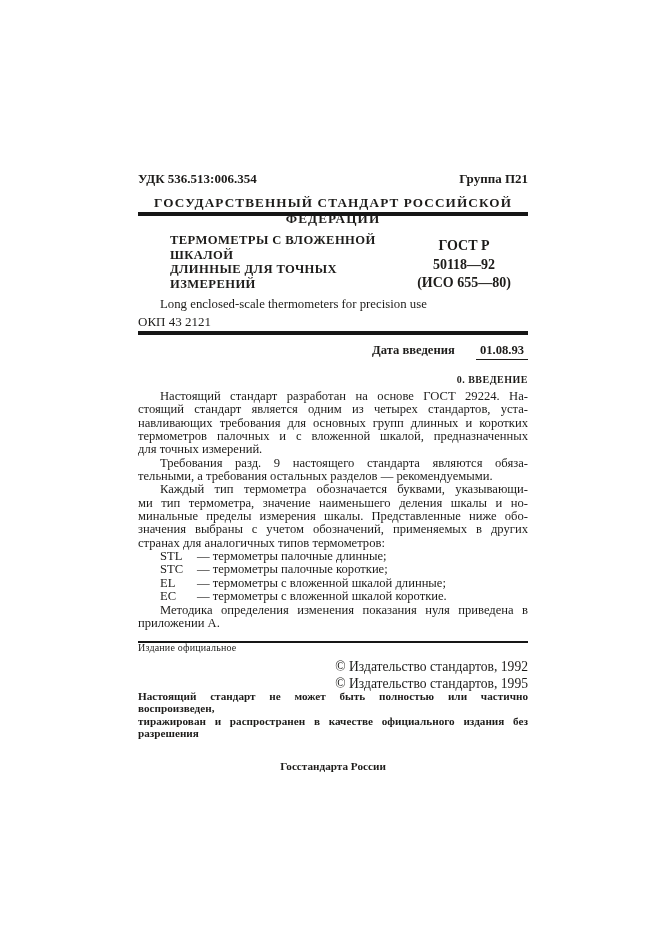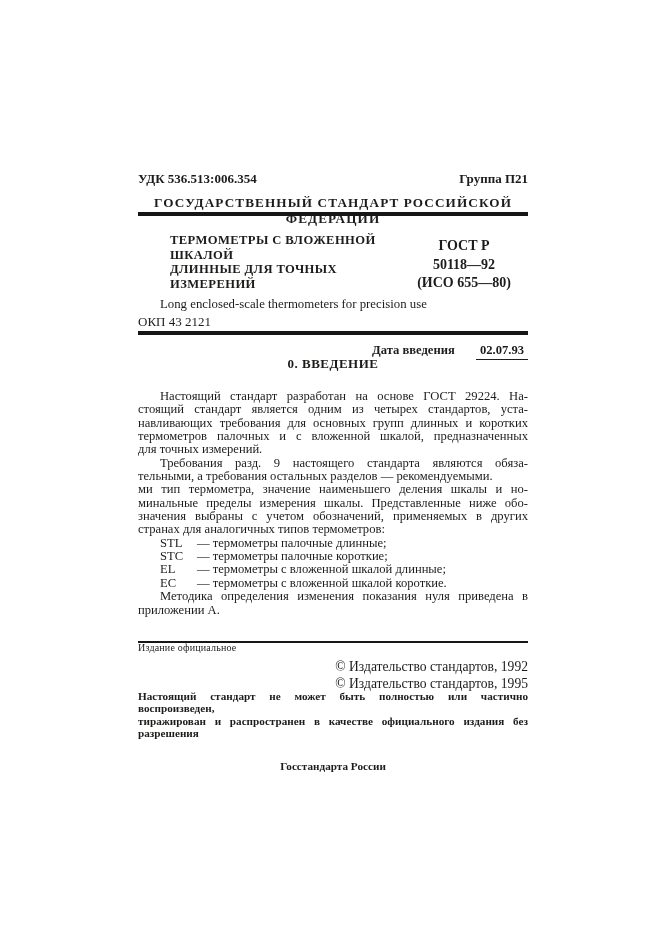--- a/index.html
+++ b/index.html
@@ -25,22 +25,22 @@
   .t-left  { width:262px; padding-left:32px; box-sizing:border-box; }
   .t-ru    { font-weight:bold; font-size:12.6px; letter-spacing:0.4px; line-height:14.5px; }
   .t-en    { font-size:12.8px; margin-top:6px; margin-left:-10px; white-space:nowrap; }
   .t-right { flex:1; text-align:center; font-weight:bold; font-size:14px; line-height:18.5px; padding-top:4px; }
 
   .okp-line  { top:314px; font-size:13px; }
   .date-row  { top:343px; text-align:right; font-weight:bold; font-size:12.6px; }
   .date-label{ margin-right:18px; }
   .date-val  { display:inline-block; border-bottom:1.6px solid #1d1c1a; padding:0 4px 1px 4px; }
 
-  .section-heading { top:356px; text-align:center; font-weight:bold;
-                     font-size:13px; letter-spacing:0.5px; }
+  .section-heading { top:374px; text-align:right; font-weight:bold;
+                     font-size:10px; letter-spacing:0.5px; }
 
   .body-text { top:390px; font-size:12.6px; line-height:13.35px; }
   .par .line { text-align:justify; text-align-last:justify; }
   .par .line.first { text-indent:22px; }
   .par .line.last  { text-align-last:left; }
   .par.list .list-line { padding-left:22px; }
   .par.list .term { display:inline-block; width:37px; }
 
   .foot-rule { top:641px; height:2px; background:#161616; }
   .official-edition { top:642px; font-weight:normal; font-size:10px; letter-spacing:0.2px; }
@@ -75,38 +75,39 @@
       <div>(ИСО 655—80)</div>
     </div>
   </div>
 
   <div class="abs okp-line">ОКП 43 2121</div>
 
   <div class="abs rule-thick rule2"></div>
 
   <div class="abs date-row">
     <span class="date-label">Дата введения</span>
-    <span class="date-val">02.07.93</span>
+    <span class="date-val">01.08.93</span>
   </div>
 
   <div class="abs section-heading">0. ВВЕДЕНИЕ</div>
 
   <div class="abs body-text">
       <div class="par text">
         <div class="line first">Настоящий стандарт разработан на основе ГОСТ 29224. На-</div>
         <div class="line">стоящий стандарт является одним из четырех стандартов, уста-</div>
         <div class="line">навливающих требования для основных групп длинных и коротких</div>
         <div class="line">термометров палочных и с вложенной шкалой, предназначенных</div>
         <div class="line last">для точных измерений.</div>
       </div>
       <div class="par text">
         <div class="line first">Требования разд. 9 настоящего стандарта являются обяза-</div>
         <div class="line last">тельными, а требования остальных разделов — рекомендуемыми.</div>
       </div>
       <div class="par text">
+        <div class="line first">Каждый тип термометра обозначается буквами, указывающи-</div>
         <div class="line">ми тип термометра, значение наименьшего деления шкалы и но-</div>
         <div class="line">минальные пределы измерения шкалы. Представленные ниже обо-</div>
         <div class="line">значения выбраны с учетом обозначений, применяемых в других</div>
         <div class="line last">странах для аналогичных типов термометров:</div>
       </div>
       <div class="par list">
         <div class="list-line"><span class="term">STL</span><span>— термометры палочные длинные;</span></div>
         <div class="list-line"><span class="term">STC</span><span>— термометры палочные короткие;</span></div>
         <div class="list-line"><span class="term">EL</span><span>— термометры с вложенной шкалой длинные;</span></div>
         <div class="list-line"><span class="term">EC</span><span>— термометры с вложенной шкалой короткие.</span></div>

